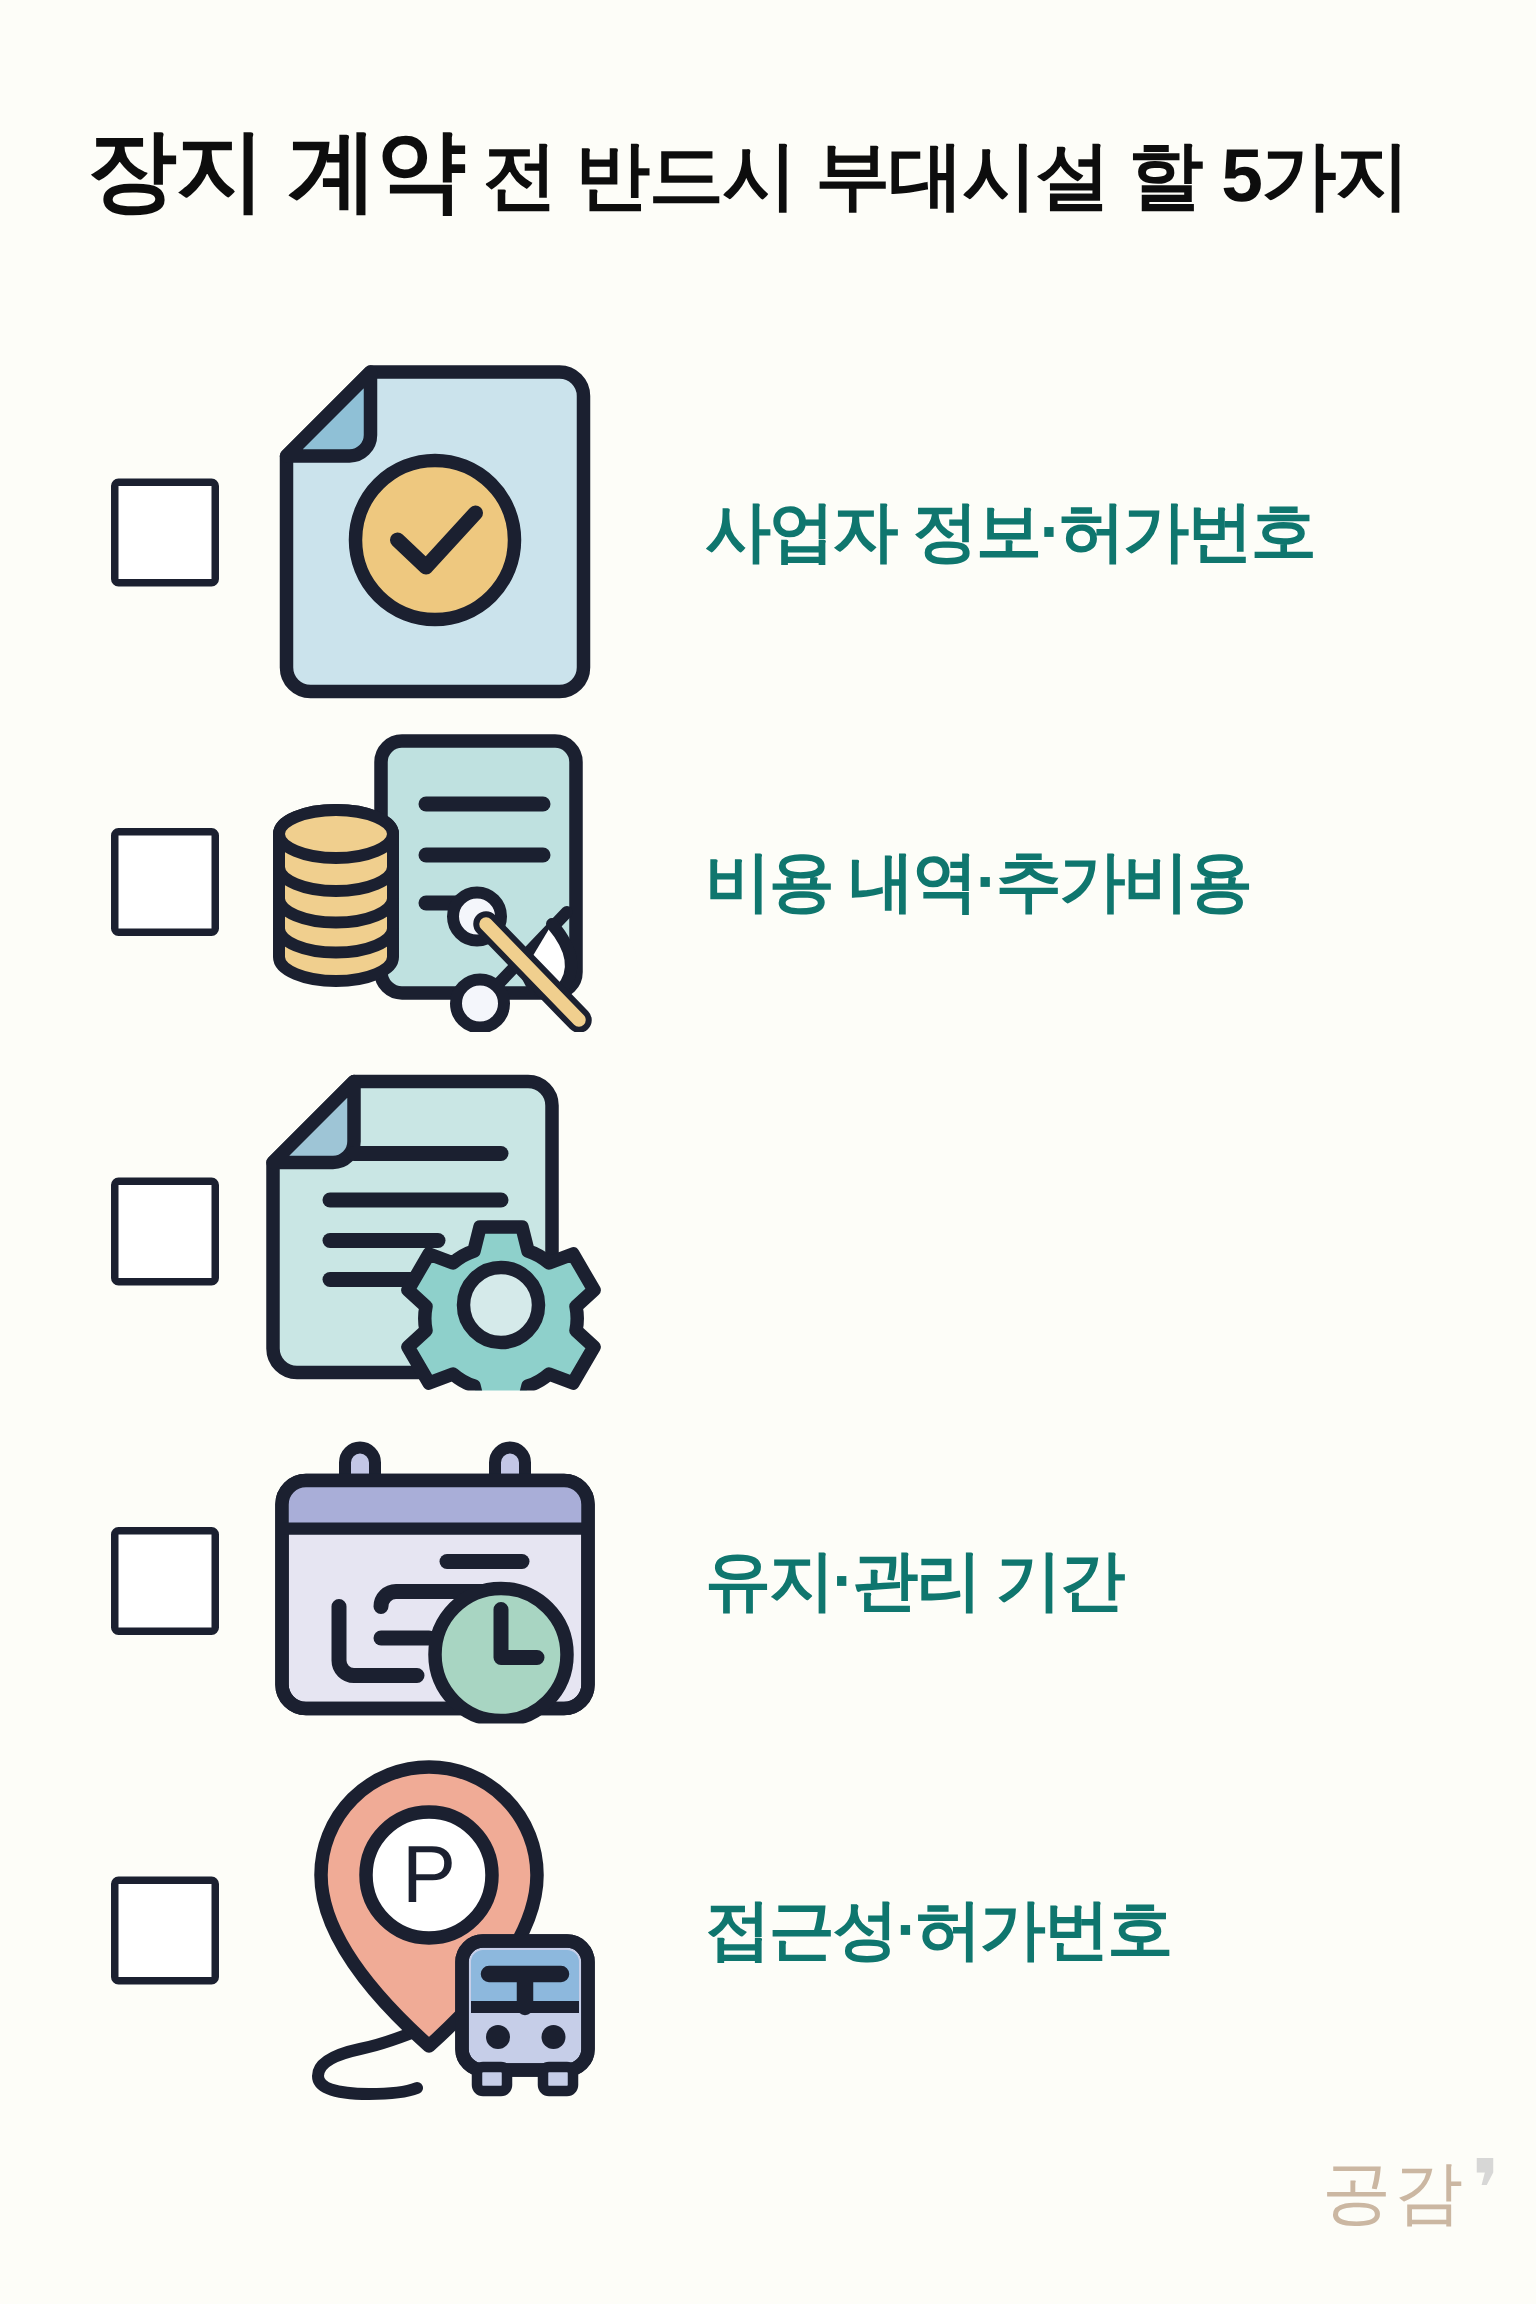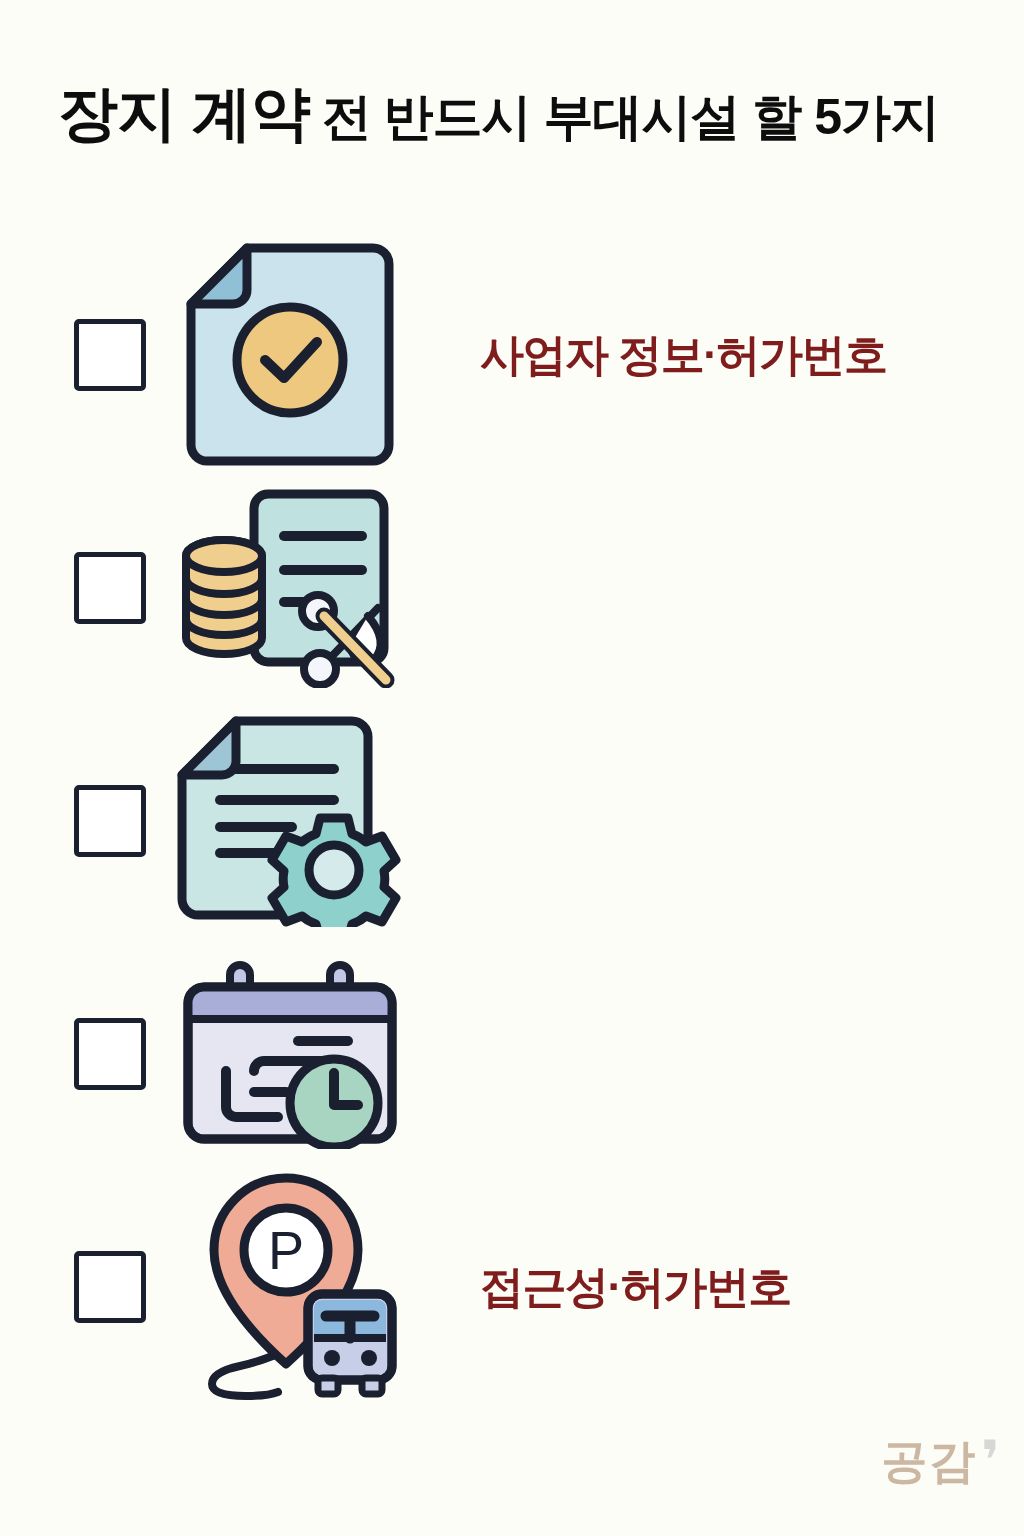--- a/index.html
+++ b/index.html
@@ -79,42 +79,42 @@
     width:250px;
     height:233px;
     display:flex;
     align-items:center;
     justify-content:center;
   }
   .icon-cell svg { display:block; }
 
   .label {
     position:absolute;
-    left:480px;
+    left:470px;
     top:50%;
     transform:translateY(-50%);
     font-size:44px;
     font-weight:700;
-    color:#7f1d1d;
+    color:#0f766e;
     letter-spacing:-1.5px;
     white-space:nowrap;
   }
 
   
   .logo {
     position:absolute;
     right:24px;
     bottom:52px;
     display:flex;
     align-items:flex-start;
     opacity:.72;
   }
   .logo-text {
     font-size:46px;
-    font-weight:700;
+    font-weight:400;
     color:#b99d82;
     letter-spacing:2px;
     line-height:1;
     margin-left:13px;
   }
   .logo-mark {
     margin-left:4px;
     font-size:54px;
     color:#c9c9c9;
     line-height:.85;
@@ -168,20 +168,21 @@
             <path d="M143 120 L206 186"></path>
             <path d="M206 120 L143 186"></path>
             <path d="M196 128 q22 26 6 44 q-18 8 -24 -14" fill="#ffffff"></path>
             <circle cx="146" cy="123" r="16" fill="#f4f6fb"></circle>
             <circle cx="148" cy="181" r="16" fill="#f4f6fb"></circle>
           </g>
           <path d="M152 128 L214 192" stroke="#1b2030" stroke-width="17" stroke-linecap="round"></path>
           <path d="M152 128 L214 192" stroke="#f0cf8e" stroke-width="9" stroke-linecap="round"></path>
         </svg>
       </div>
+      <div class="label">비용 내역·추가비용</div>
     </div>
 
     <div class="row">
       <div class="checkbox"></div>
       <div class="icon-cell">
         <svg width="228" height="212" viewBox="0 0 228 212">
           <path d="M60 6 H176 a16 16 0 0 1 16 16 V184 a16 16 0 0 1 -16 16 H22 a16 16 0 0 1 -16 -16 V60 Z" fill="#c9e6e4" stroke="#1b2030" stroke-width="9" stroke-linejoin="round"></path>
           <path d="M60 6 L6 60 H46 a14 14 0 0 0 14 -14 Z" fill="#9ec5d6" stroke="#1b2030" stroke-width="9" stroke-linejoin="round"></path>
           <line x1="60" y1="54" x2="158" y2="54" stroke="#1b2030" stroke-width="10" stroke-linecap="round"></line>
           <line x1="44" y1="85" x2="158" y2="85" stroke="#1b2030" stroke-width="10" stroke-linecap="round"></line>
@@ -212,20 +213,21 @@
 
           <line x1="116" y1="82" x2="166" y2="82" stroke="#1b2030" stroke-width="10" stroke-linecap="round"></line>
           <path d="M72 112 a10 10 0 0 1 10 -10 H148" fill="none" stroke="#1b2030" stroke-width="10" stroke-linecap="round"></path>
           <path d="M44 112 V148 a10 10 0 0 0 10 10 H96" fill="none" stroke="#1b2030" stroke-width="10" stroke-linecap="round"></path>
           <line x1="72" y1="133" x2="104" y2="133" stroke="#1b2030" stroke-width="10" stroke-linecap="round"></line>
 
           <circle cx="152" cy="144" r="44" fill="#a8d5c2" stroke="#1b2030" stroke-width="9"></circle>
           <path d="M152 114 V146 H176" fill="none" stroke="#1b2030" stroke-width="10" stroke-linecap="round" stroke-linejoin="round"></path>
         </svg>
       </div>
+      <div class="label">유지·관리 기간</div>
     </div>
 
     <div class="row">
       <div class="checkbox"></div>
       <div class="icon-cell">
         <svg width="216" height="230" viewBox="0 0 216 230">
 
           <path d="M110 176 q-32 14 -52 18 q-28 6 -28 18 q0 12 34 12 q22 0 32 -4" fill="none" stroke="#1b2030" stroke-width="8" stroke-linecap="round"></path>
 
           <path d="M104 6 a72 72 0 0 0 -72 72 c0 48 52 96 72 114 c20 -18 72 -66 72 -114 a72 72 0 0 0 -72 -72 Z" fill="#f0ab96" stroke="#1b2030" stroke-width="9" stroke-linejoin="round"></path>

